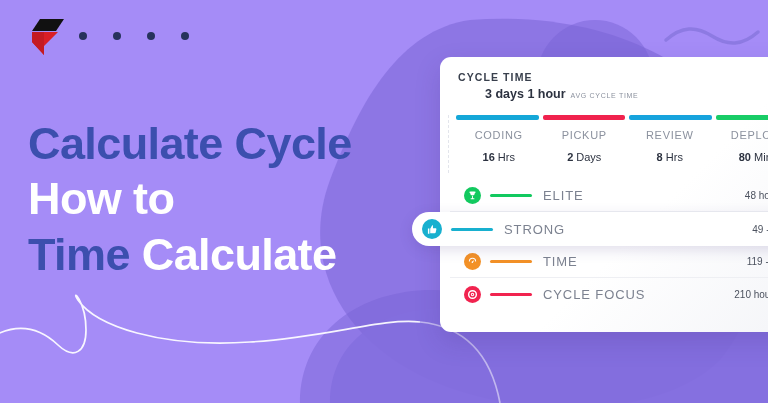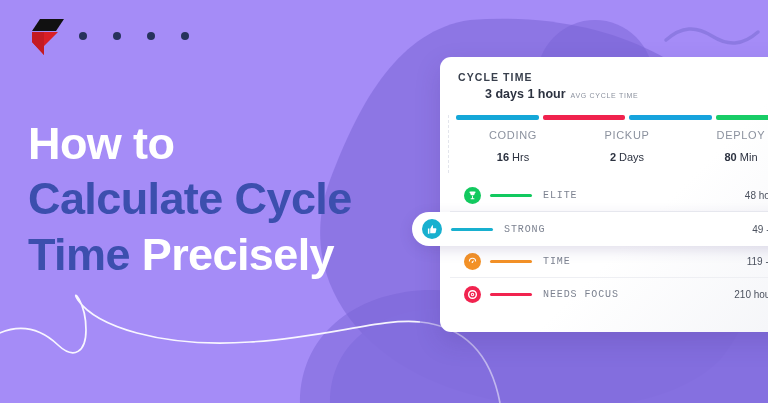--- a/index.html
+++ b/index.html
@@ -104,21 +104,21 @@
     padding: 0 14px 0 14px;
     border-bottom: 1px solid #eeeff3;
   }
   .tier-row:last-child { border-bottom: none; }
   .tier-icon {
     width: 17px; height: 17px; border-radius: 50%;
     display: flex; align-items: center; justify-content: center;
     flex: 0 0 auto;
   }
   .tier-line { width: 42px; height: 3px; border-radius: 2px; margin-left: 9px; flex: 0 0 auto; }
-  .tier-label { font-size: 10px; color: #7c8290; letter-spacing: 0.9px; margin-left: 11px; font-family: Liberation Mono, monospace; }
+  .tier-label { font-size: 13px; color: #7c8290; letter-spacing: 0.9px; margin-left: 11px; }
   .tier-value { margin-left: auto; font-size: 10px; color: #4c525f; white-space: nowrap; }
 
   
   #tier-strong {
     position: absolute;
     left: -38px; right: 0; top: 33px;
     height: 34px;
     background: #ffffff;
     border-radius: 17px;
     box-shadow: 0 4px 14px rgba(70,50,130,0.16);
@@ -159,23 +159,23 @@
     </svg>
     <div class="dots">
       <span class="dot"></span>
       <span class="dot"></span>
       <span class="dot"></span>
       <span class="dot"></span>
     </div>
   </div>
 
   <h1 id="headline">
+    <span class="hl-line hl-indigo">Calculate Cycle</span>
     <span class="hl-line hl-white">How to</span>
-    <span class="hl-line hl-indigo">Calculate Cycle</span>
-    <span class="hl-line"><span class="hl-indigo">Time</span><span class="hl-white"> Precisely</span></span>
+    <span class="hl-line"><span class="hl-indigo">Time</span><span class="hl-white"> Calculate</span></span>
   </h1>
 
   <div id="card">
 
     <div id="card-header">
       <div id="card-title">CYCLE TIME</div>
       <div id="card-sub">
         <span id="card-sub-main">3 days 1 hour</span>
         <span id="card-sub-note">AVG CYCLE TIME</span>
       </div>
@@ -193,20 +193,24 @@
       <div id="stage-labels">
           <div class="stage-col">
             <div class="stage-name">CODING</div>
             <div class="stage-val"><b>16</b><span> Hrs</span></div>
           </div>
           <div class="stage-col">
             <div class="stage-name">PICKUP</div>
             <div class="stage-val"><b>2</b><span> Days</span></div>
           </div>
           <div class="stage-col">
+            <div class="stage-name">REVIEW</div>
+            <div class="stage-val"><b>8</b><span> Hrs</span></div>
+          </div>
+          <div class="stage-col">
             <div class="stage-name">DEPLOY</div>
             <div class="stage-val"><b>80</b><span> Min</span></div>
           </div>
         </div>
 
     </div>
 
     <div id="tiers">
         <div class="tier-row">
           <div class="tier-icon" style="background: rgb(18, 201, 95);">
@@ -239,19 +243,19 @@
           <div class="tier-label">TIME</div>
           <div class="tier-value">119 - 209 hours</div>
         </div>
         <div class="tier-row">
           <div class="tier-icon" style="background: rgb(241, 35, 79);">
             <svg viewBox="0 0 24 24" width="11" height="11" fill="#ffffff">
               <path d="M12 2a10 10 0 100 20 10 10 0 000-20zm0 3.2a6.8 6.8 0 110 13.6 6.8 6.8 0 010-13.6zm0 3.1a3.7 3.7 0 100 7.4 3.7 3.7 0 000-7.4zm0 2.2a1.5 1.5 0 110 3 1.5 1.5 0 010-3z"></path>
             </svg>
           </div>
           <div class="tier-line" style="background: rgb(241, 35, 79);"></div>
-          <div class="tier-label">NEEDS FOCUS</div>
+          <div class="tier-label">CYCLE FOCUS</div>
           <div class="tier-value">210 hours or more</div>
         </div>
       </div>
 
   </div>
 </div>
 
 </body></html>

